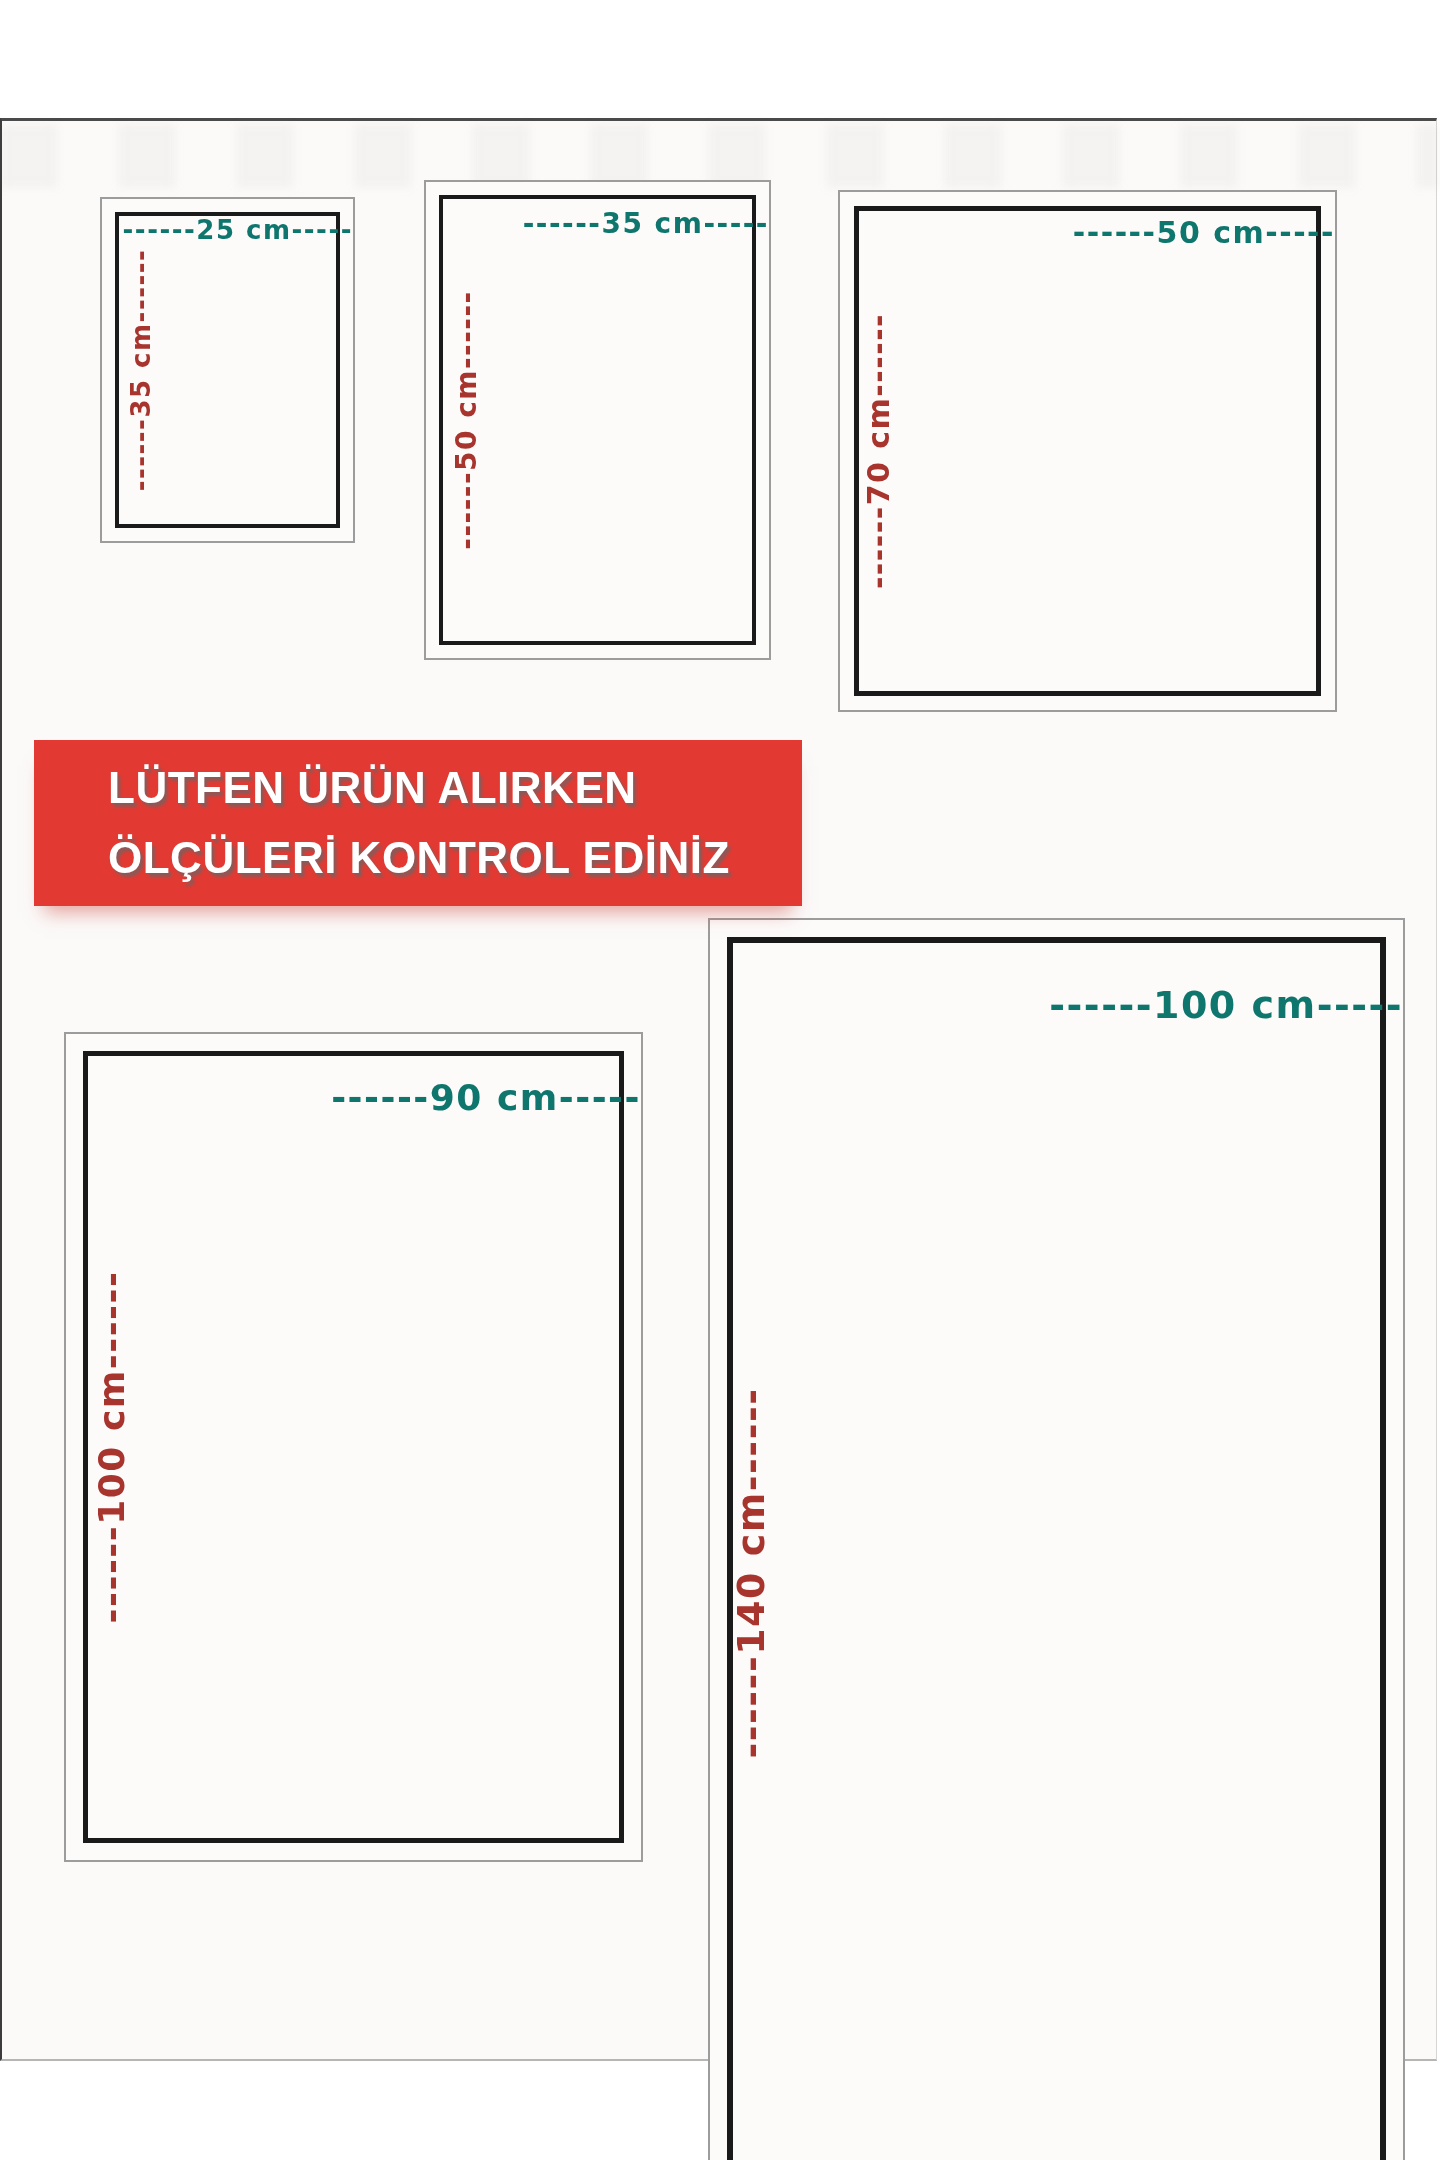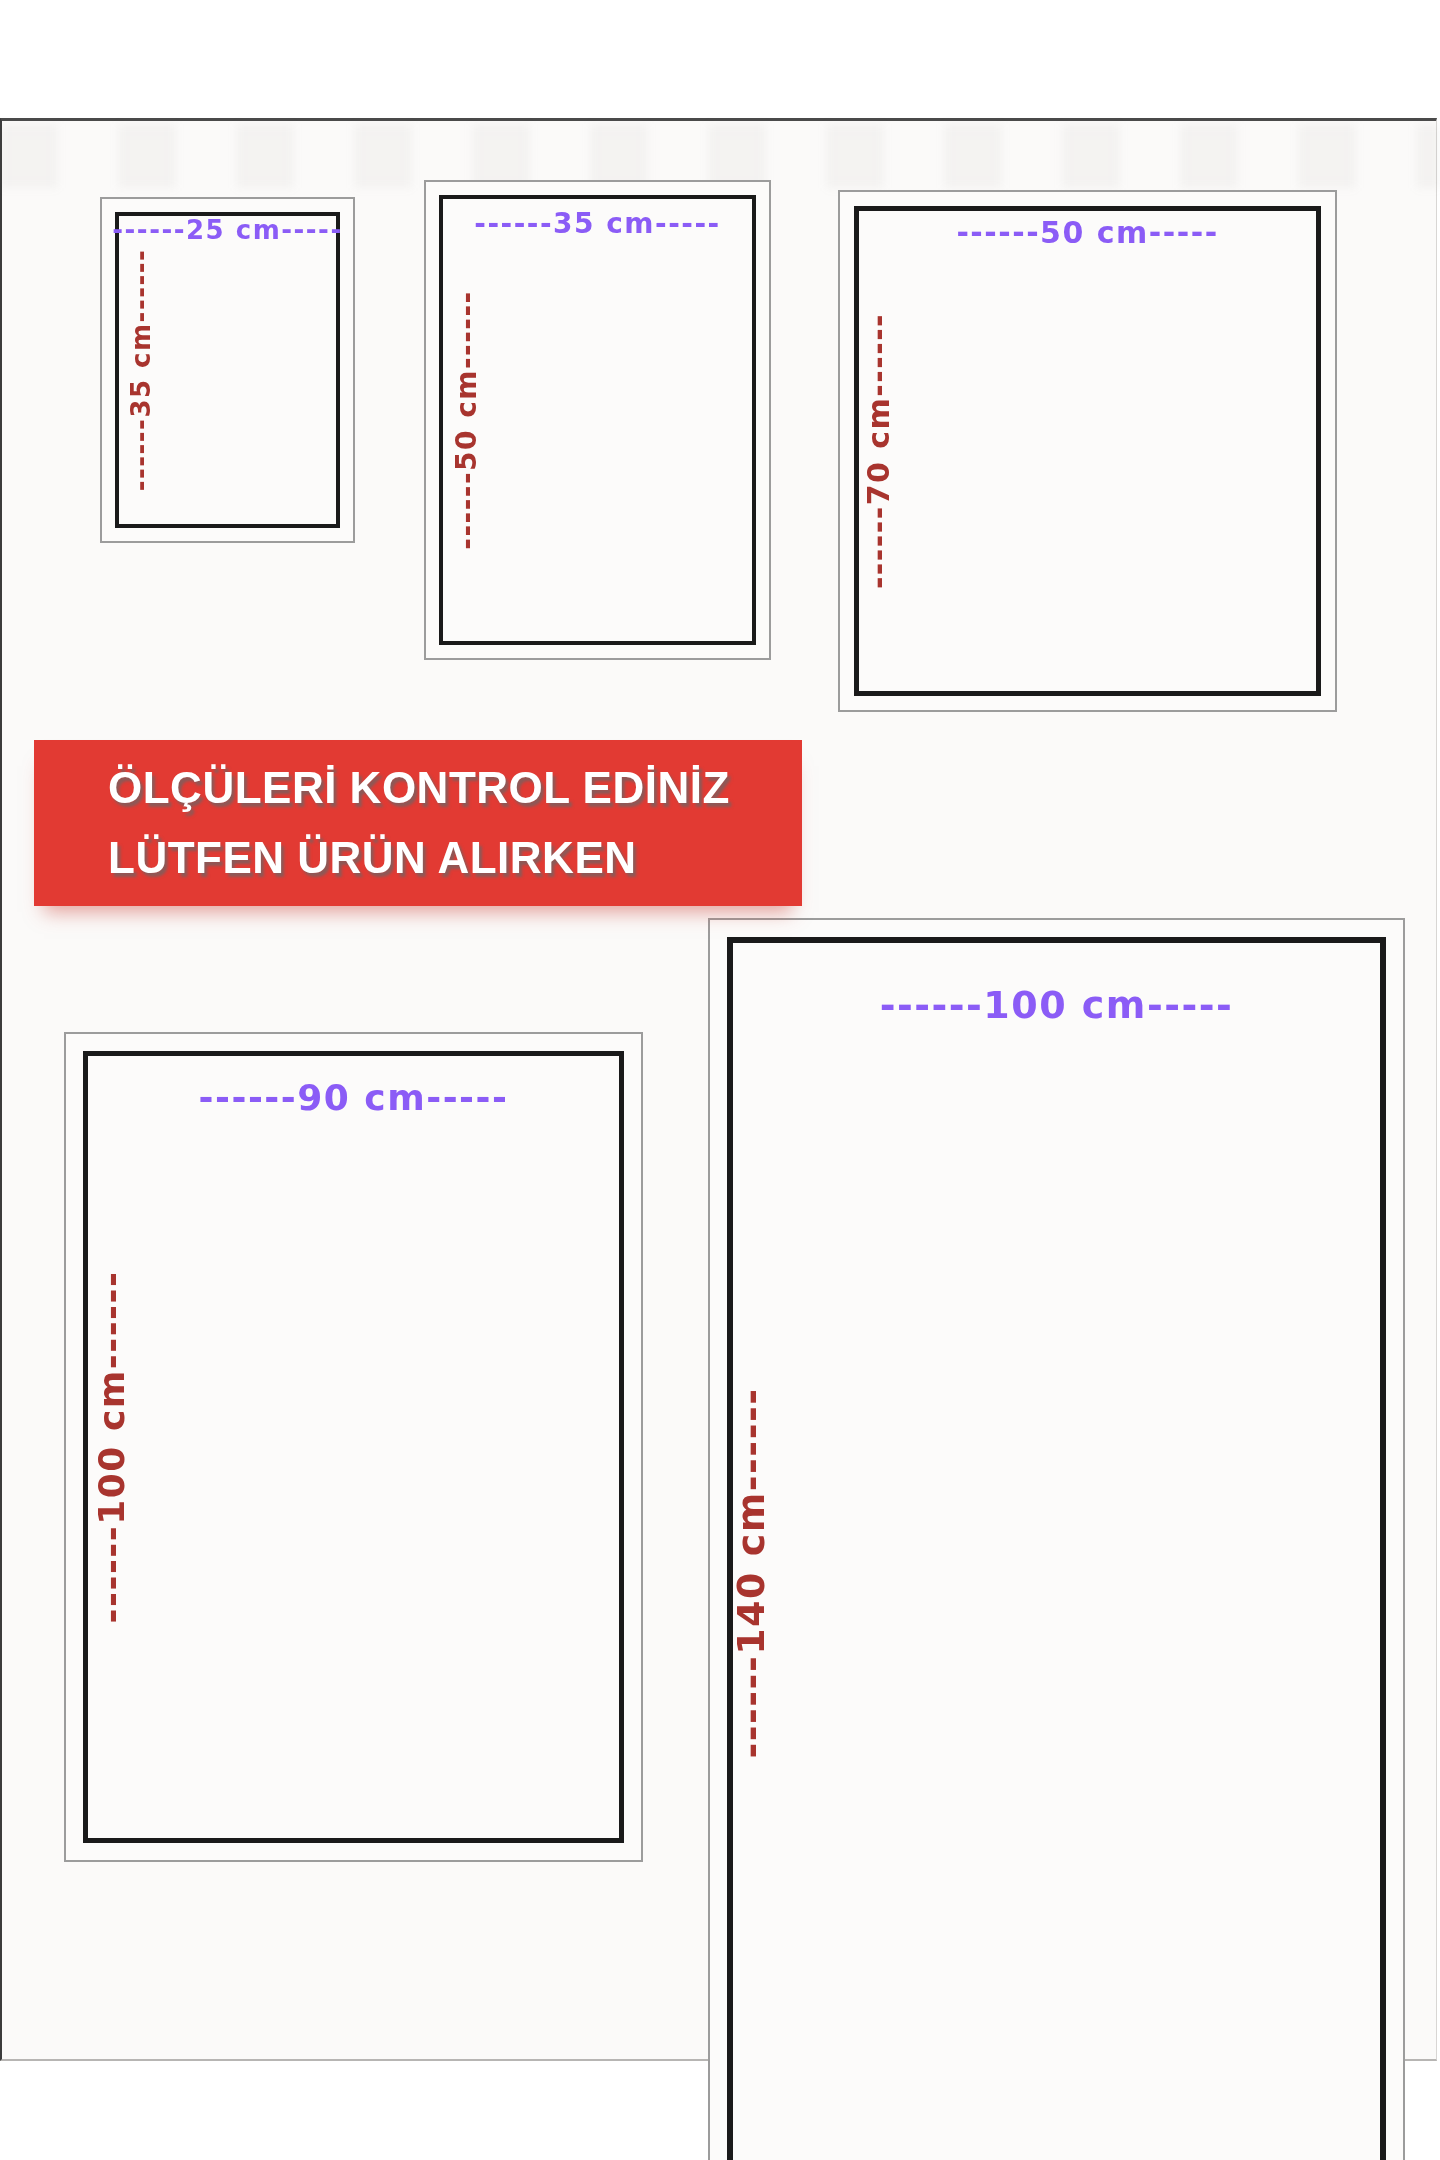--- a/index.html
+++ b/index.html
@@ -39,25 +39,25 @@
   .sizebox .inner {
     position: absolute;
     inset: var(--inset);
     border: var(--bw) solid #1a1a1a;
     background: #fcfbfa;
   }
   .wlab {
     position: absolute;
     left: 0; right: 0;
     top: var(--ltop);
-    text-align: center;
+    text-align: right;
     font-weight: 700;
     font-size: var(--fs);
     line-height: 1;
-    color: #8b5cf6;
+    color: #0f766e;
     letter-spacing: 1.5px;
     white-space: nowrap;
   }
   .hlab {
     position: absolute;
     left: var(--loff); top: 50%;
     transform: translate(-50%, -50%) rotate(-90deg);
     font-weight: 700;
     font-size: var(--fs);
     line-height: 1;
@@ -131,16 +131,16 @@
     <div class="hlab">------100 cm------</div>
   </section>
 
   <section class="sizebox sb5">
     <div class="inner"></div>
     <div class="wlab">------100 cm-----</div>
     <div class="hlab">------140 cm------</div>
   </section>
 
   <div class="banner">
+    <div class="bline">LÜTFEN ÜRÜN ALIRKEN</div>
     <div class="bline">ÖLÇÜLERİ KONTROL EDİNİZ</div>
-    <div class="bline">LÜTFEN ÜRÜN ALIRKEN</div>
   </div>
 </div>
 
 </body></html>

